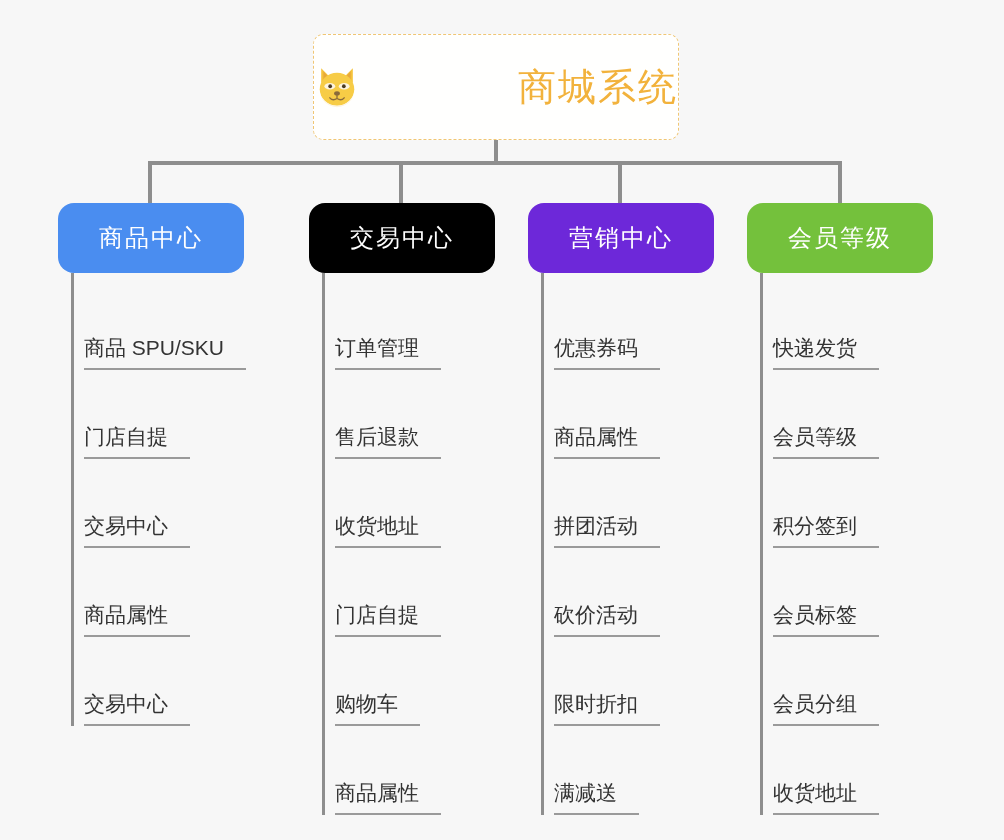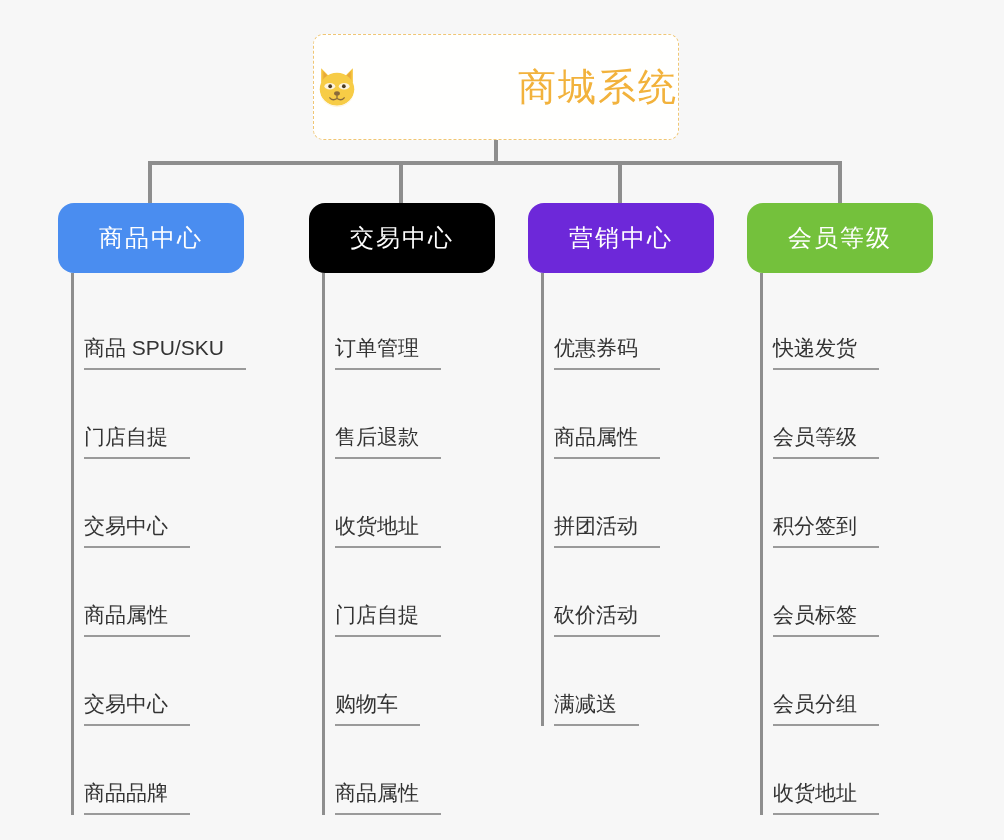--- a/index.html
+++ b/index.html
@@ -129,23 +129,20 @@
       </div>
       <div class="leaf-item">
         <span class="leaf-label">交易中心</span>
       </div>
       <div class="leaf-item">
         <span class="leaf-label">商品属性</span>
       </div>
       <div class="leaf-item">
         <span class="leaf-label">交易中心</span>
       </div>
-      <div class="leaf-item">
-        <span class="leaf-label">商品品牌</span>
-      </div>
     </div>
   </div>
 
   <div class="column" style="left:309px; width:186px;">
     <div class="cat-box" style="background:#000000;">
       <span>交易中心</span>
     </div>
     <div class="leaf-list">
       <div class="leaf-item">
         <span class="leaf-label">订单管理</span>
@@ -179,20 +176,23 @@
       <div class="leaf-item">
         <span class="leaf-label">商品属性</span>
       </div>
       <div class="leaf-item">
         <span class="leaf-label">拼团活动</span>
       </div>
       <div class="leaf-item">
         <span class="leaf-label">砍价活动</span>
       </div>
       <div class="leaf-item">
+        <span class="leaf-label">限时折扣</span>
+      </div>
+      <div class="leaf-item">
         <span class="leaf-label">满减送</span>
       </div>
     </div>
   </div>
 
   <div class="column" style="left:747px; width:186px;">
     <div class="cat-box" style="background:#74c13c;">
       <span>会员等级</span>
     </div>
     <div class="leaf-list">

